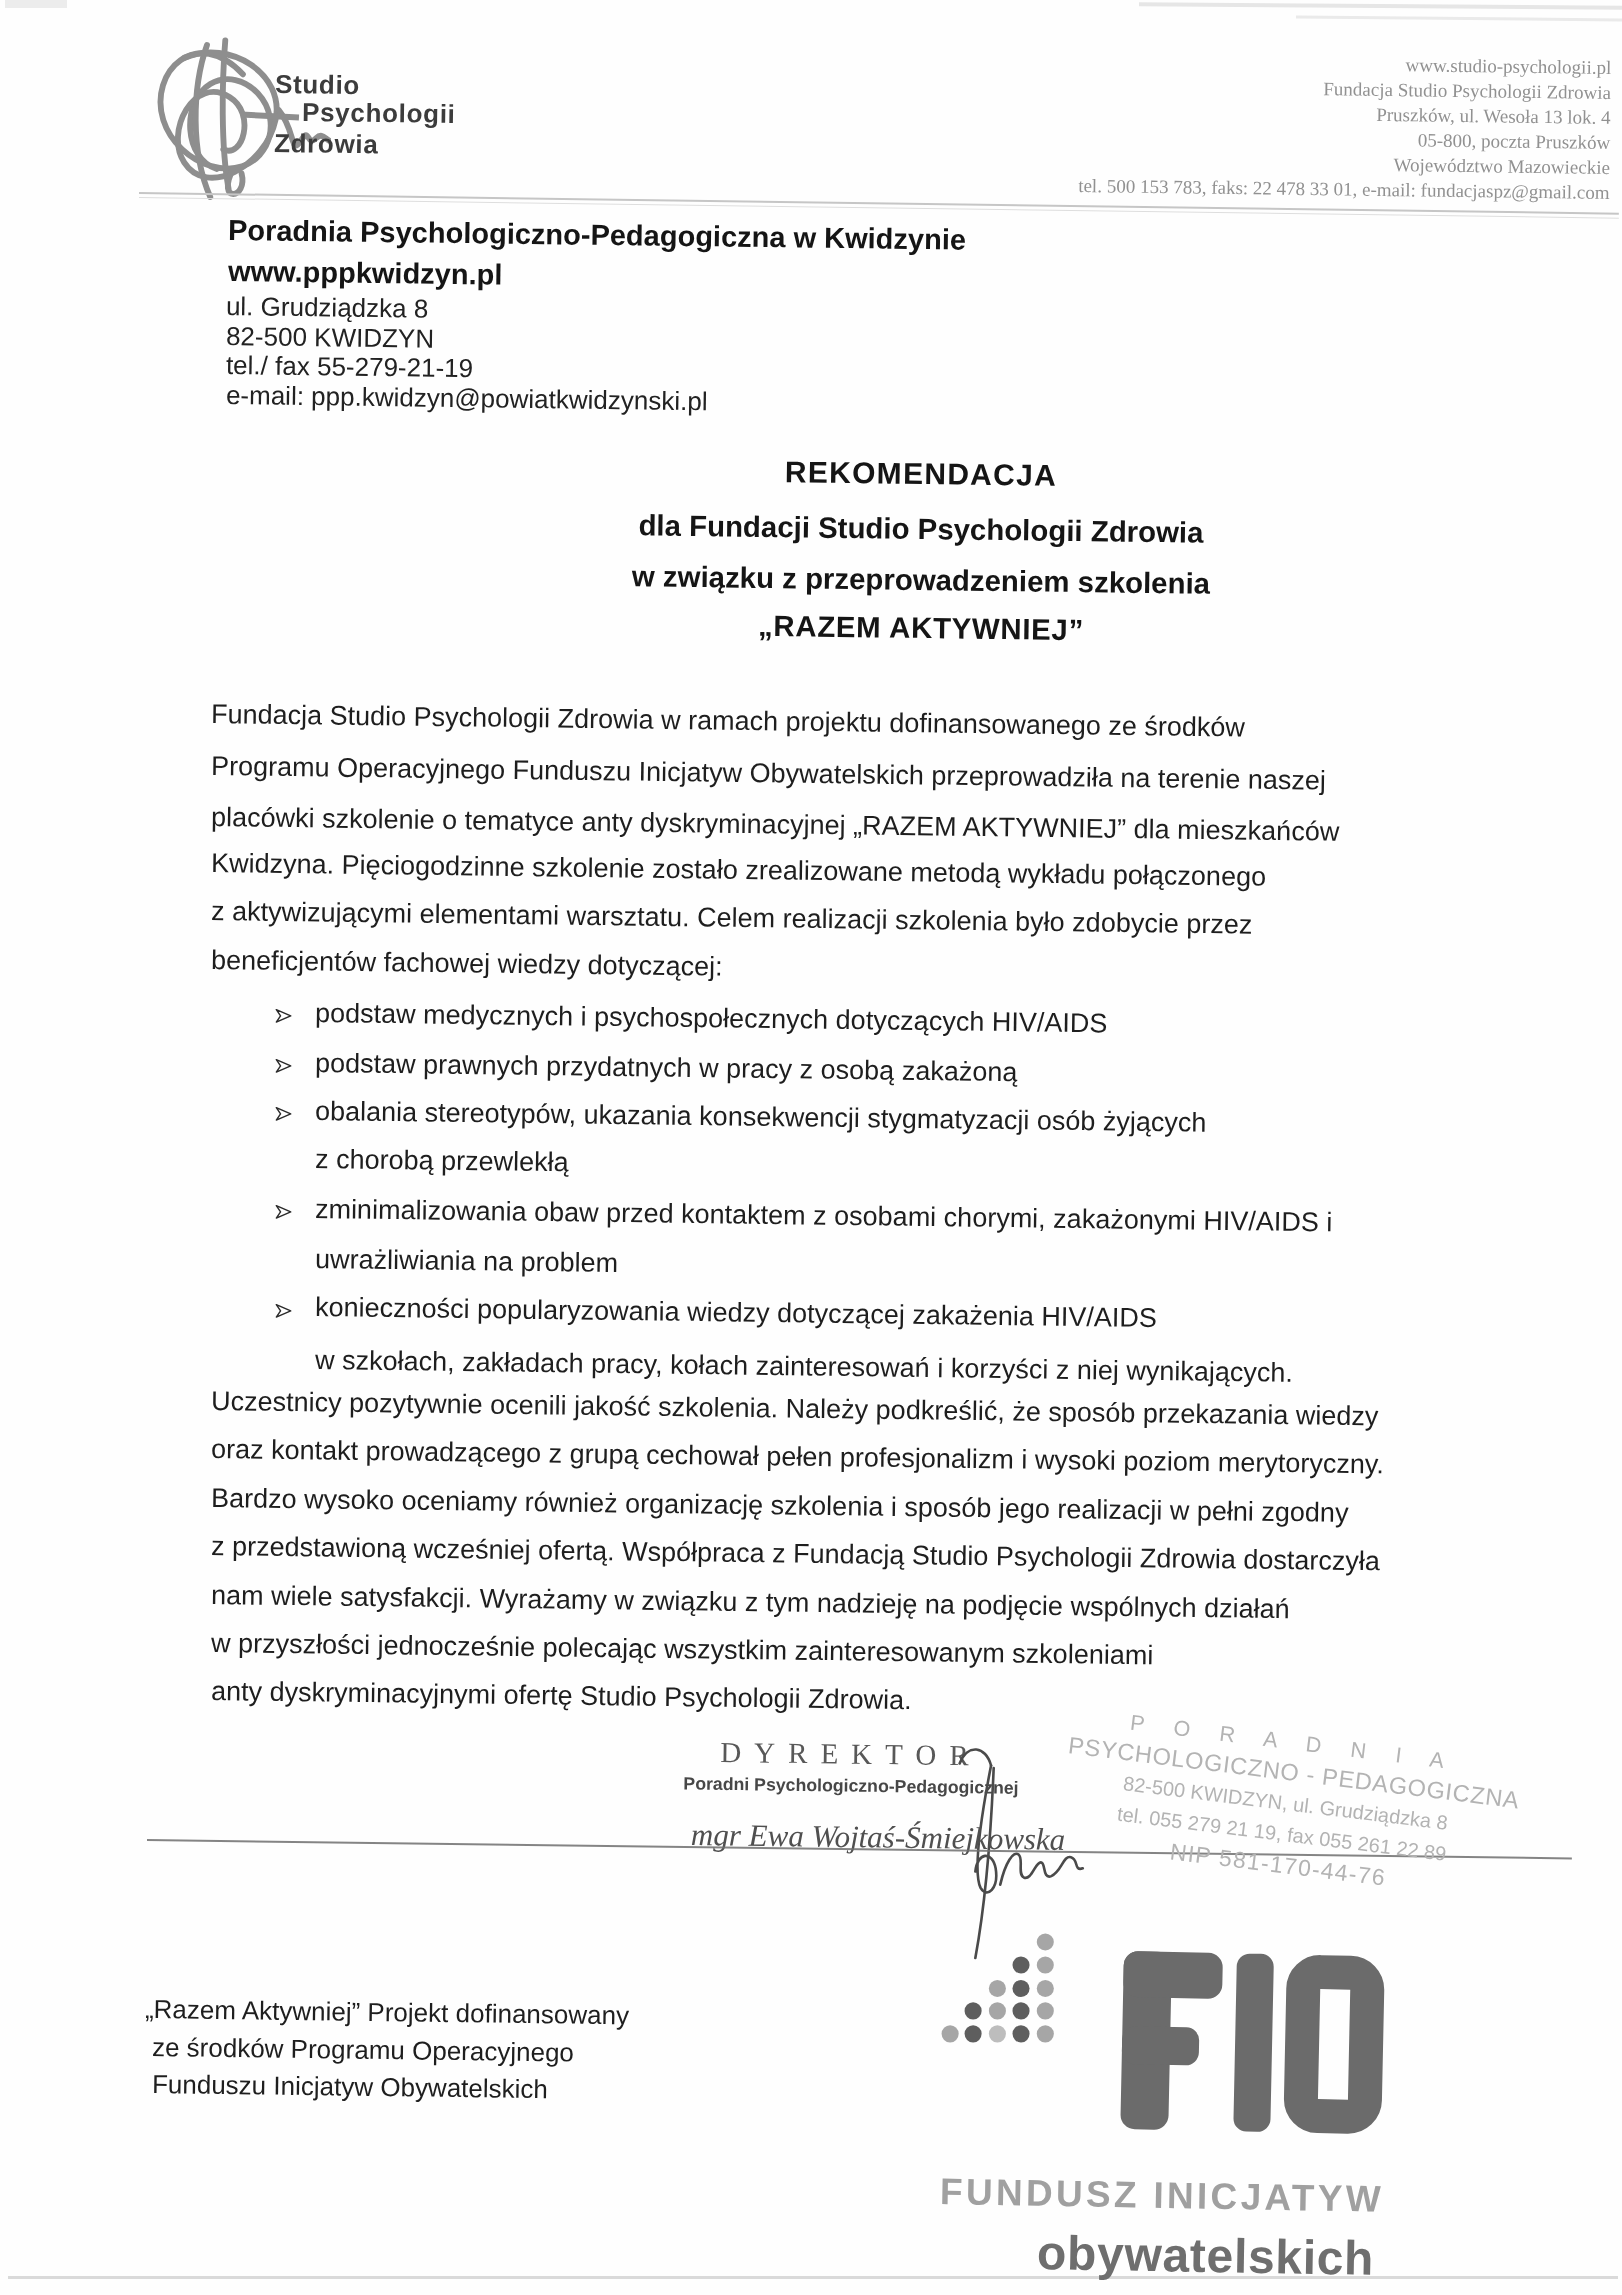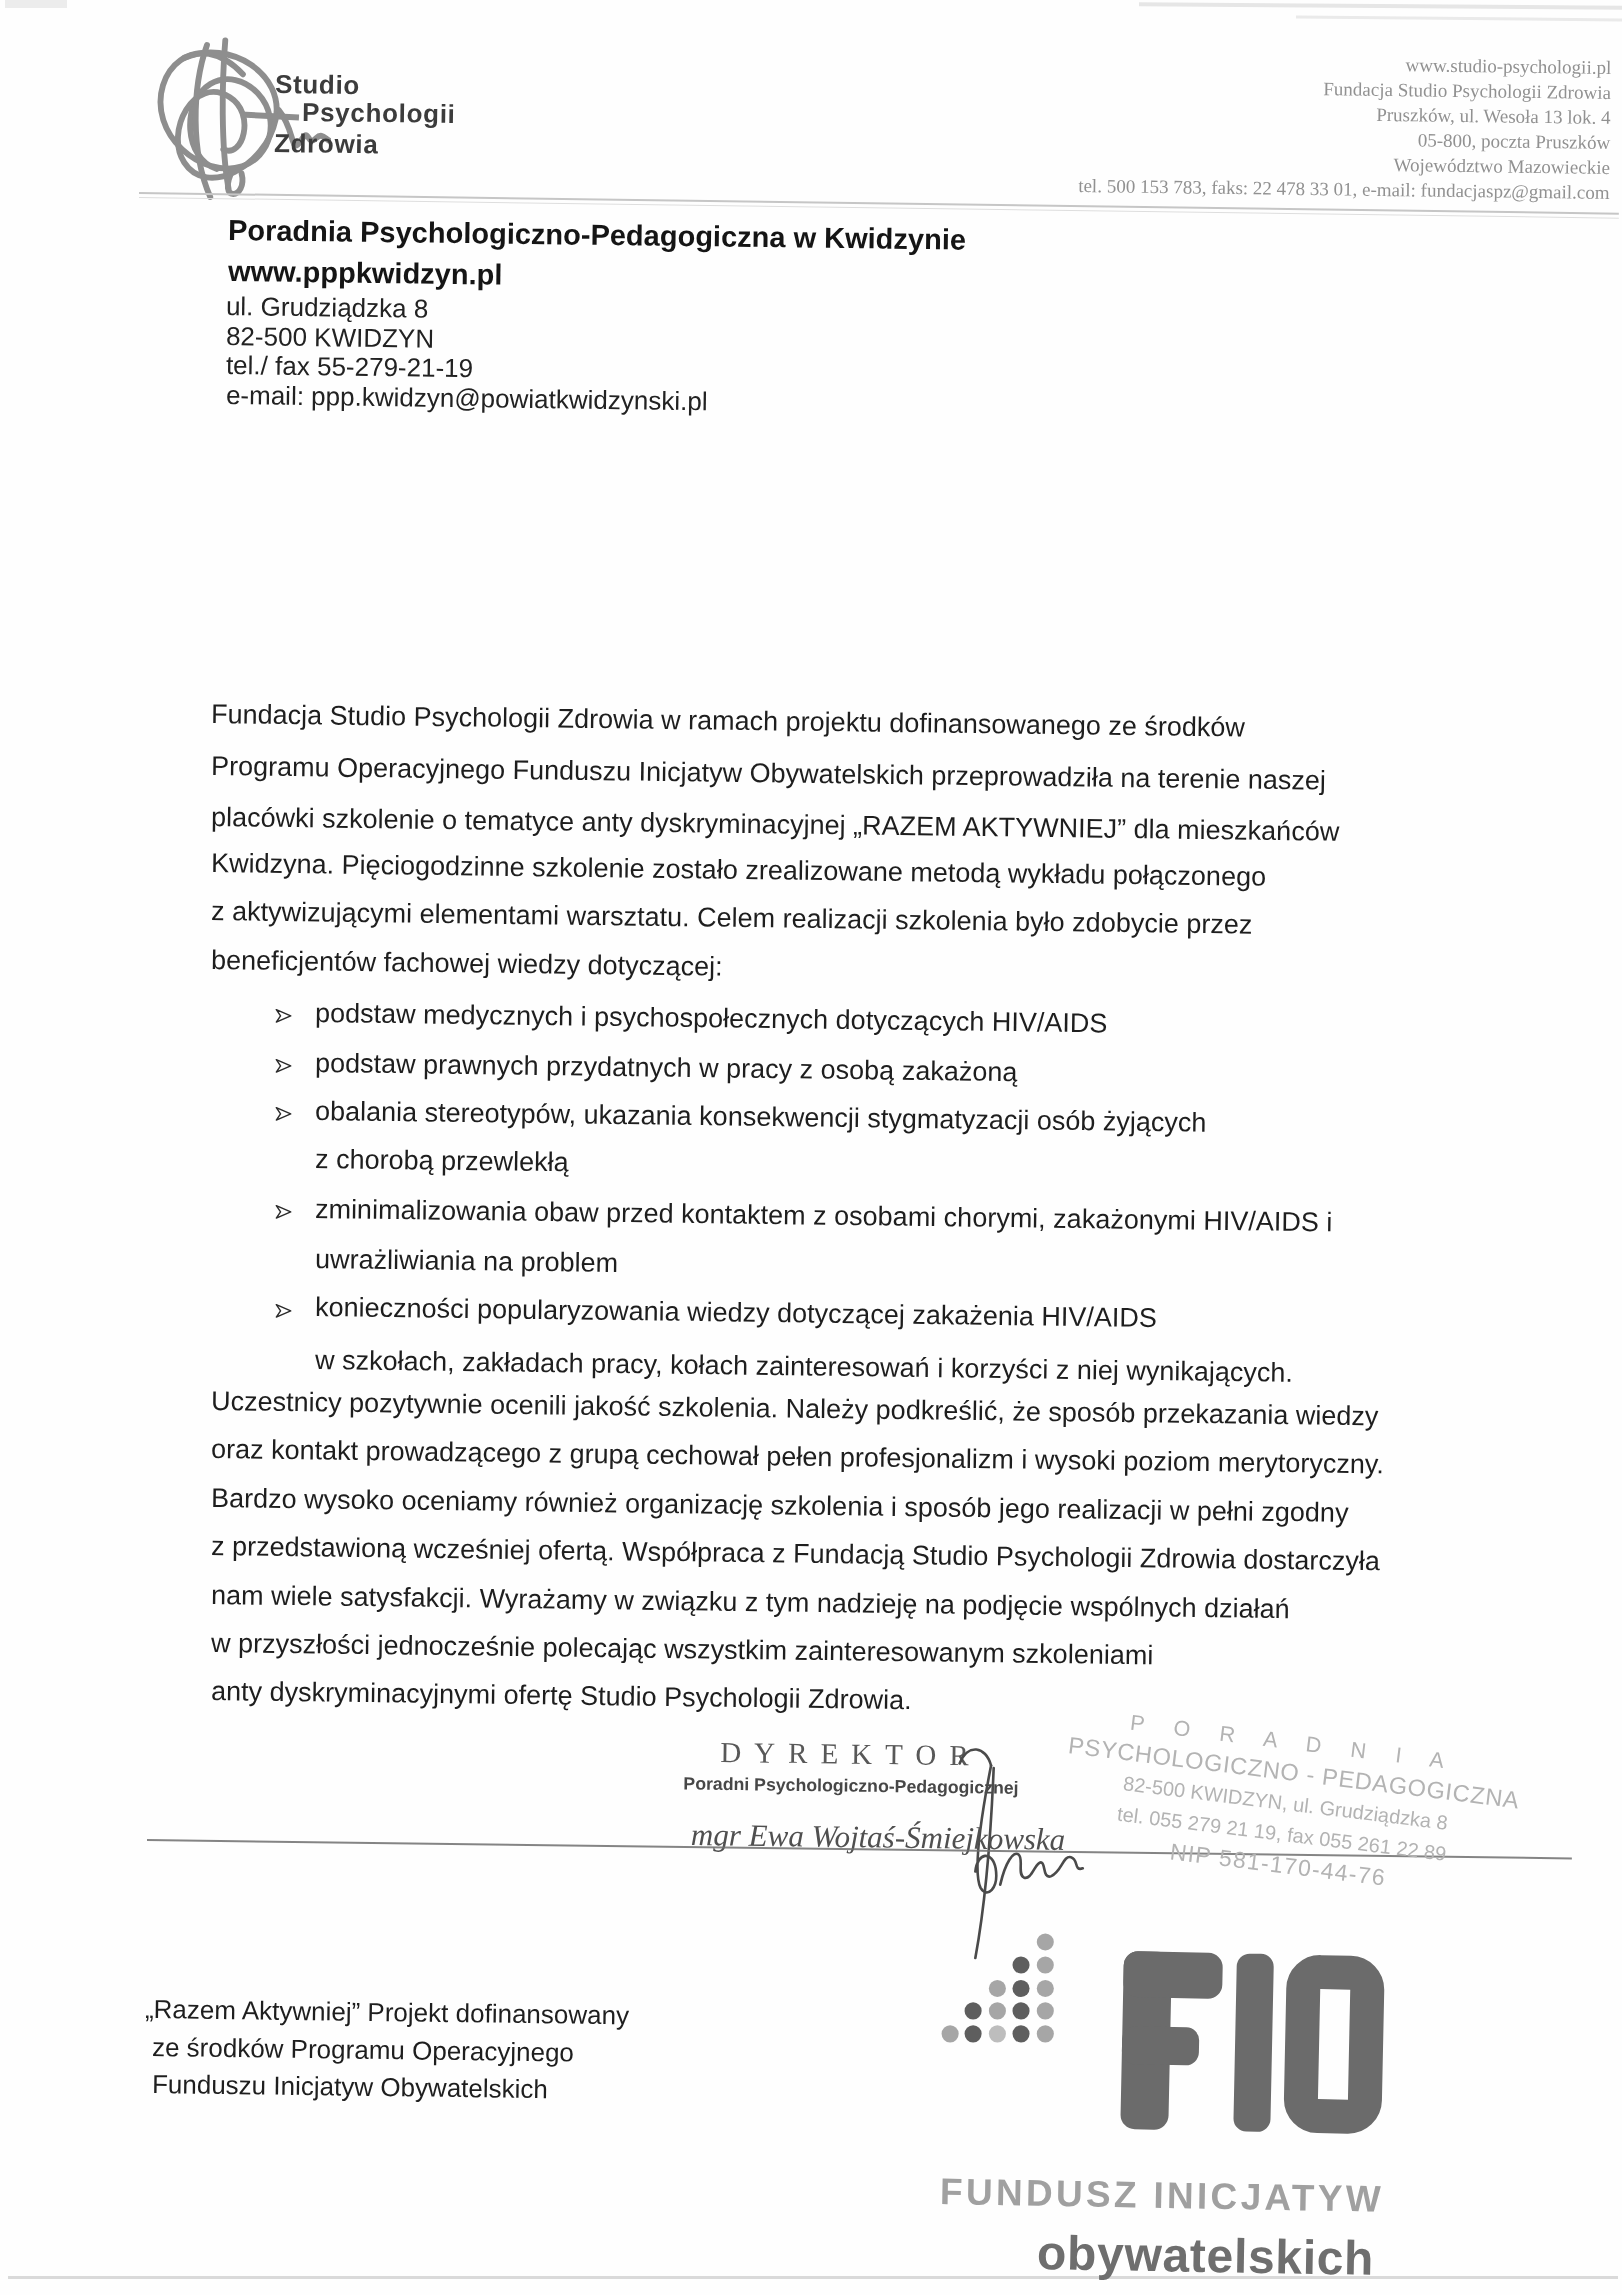--- a/index.html
+++ b/index.html
@@ -82,20 +82,26 @@
   <div class="el sepline" style="left:139px;top:192px;width:1480px;height:2.3px;"></div>
   <div class="el sepline" style="left:139px;top:197px;width:1480px;height:1.3px;background:#dedede;"></div>
 
   <div class="el rot rname" style="left:228px;top:214px;">Poradnia Psychologiczno-Pedagogiczna w Kwidzynie</div>
   <div class="el rot rname" style="left:228px;top:255px;">www.pppkwidzyn.pl</div>
   <div class="el rot raddr" style="left:226px;top:291px;">ul. Grudziądzka 8</div>
   <div class="el rot raddr" style="left:226px;top:321px;">82-500 KWIDZYN</div>
   <div class="el rot raddr" style="left:226px;top:350px;">tel./ fax 55-279-21-19</div>
   <div class="el rot raddr" style="left:226px;top:380px;">e-mail: ppp.kwidzyn@powiatkwidzynski.pl</div>
 
+  <div class="el" style="left:463px;top:0;width:916px;height:654px;">
+    <div class="title-line" style="top:457px;font-size:30px;letter-spacing:1.3px;">REKOMENDACJA</div>
+    <div class="title-line" style="top:512px;font-size:29.4px;">dla Fundacji Studio Psychologii Zdrowia</div>
+    <div class="title-line" style="top:563px;font-size:29.4px;">w związku z przeprowadzeniem szkolenia</div>
+    <div class="title-line" style="top:611px;font-size:29.4px;letter-spacing:0.7px;">„RAZEM AKTYWNIEJ”</div>
+  </div>
 
   <div class="el rot body-line" style="left:211px;top:699px;">Fundacja Studio Psychologii Zdrowia w ramach projektu dofinansowanego ze środków</div>
   <div class="el rot body-line" style="left:211px;top:751px;">Programu Operacyjnego Funduszu Inicjatyw Obywatelskich przeprowadziła na terenie naszej</div>
   <div class="el rot body-line" style="left:211px;top:802px;">placówki szkolenie o tematyce anty dyskryminacyjnej „RAZEM AKTYWNIEJ” dla mieszkańców</div>
   <div class="el rot body-line" style="left:211px;top:848px;">Kwidzyna. Pięciogodzinne szkolenie zostało zrealizowane metodą wykładu połączonego</div>
   <div class="el rot body-line" style="left:211px;top:896px;">z aktywizującymi elementami warsztatu. Celem realizacji szkolenia było zdobycie przez</div>
   <div class="el rot body-line" style="left:211px;top:945px;">beneficjentów fachowej wiedzy dotyczącej:</div>
 
   <svg class="el" style="left:275px;top:1007px;" width="17.7" height="17.7" viewBox="0 0 27 27">
       <path d="M2 4 L24 13.5 L2 23 L8.5 13.5 Z" fill="#fff" stroke="#2a2a2a" stroke-width="2.2" stroke-linejoin="round"></path>

